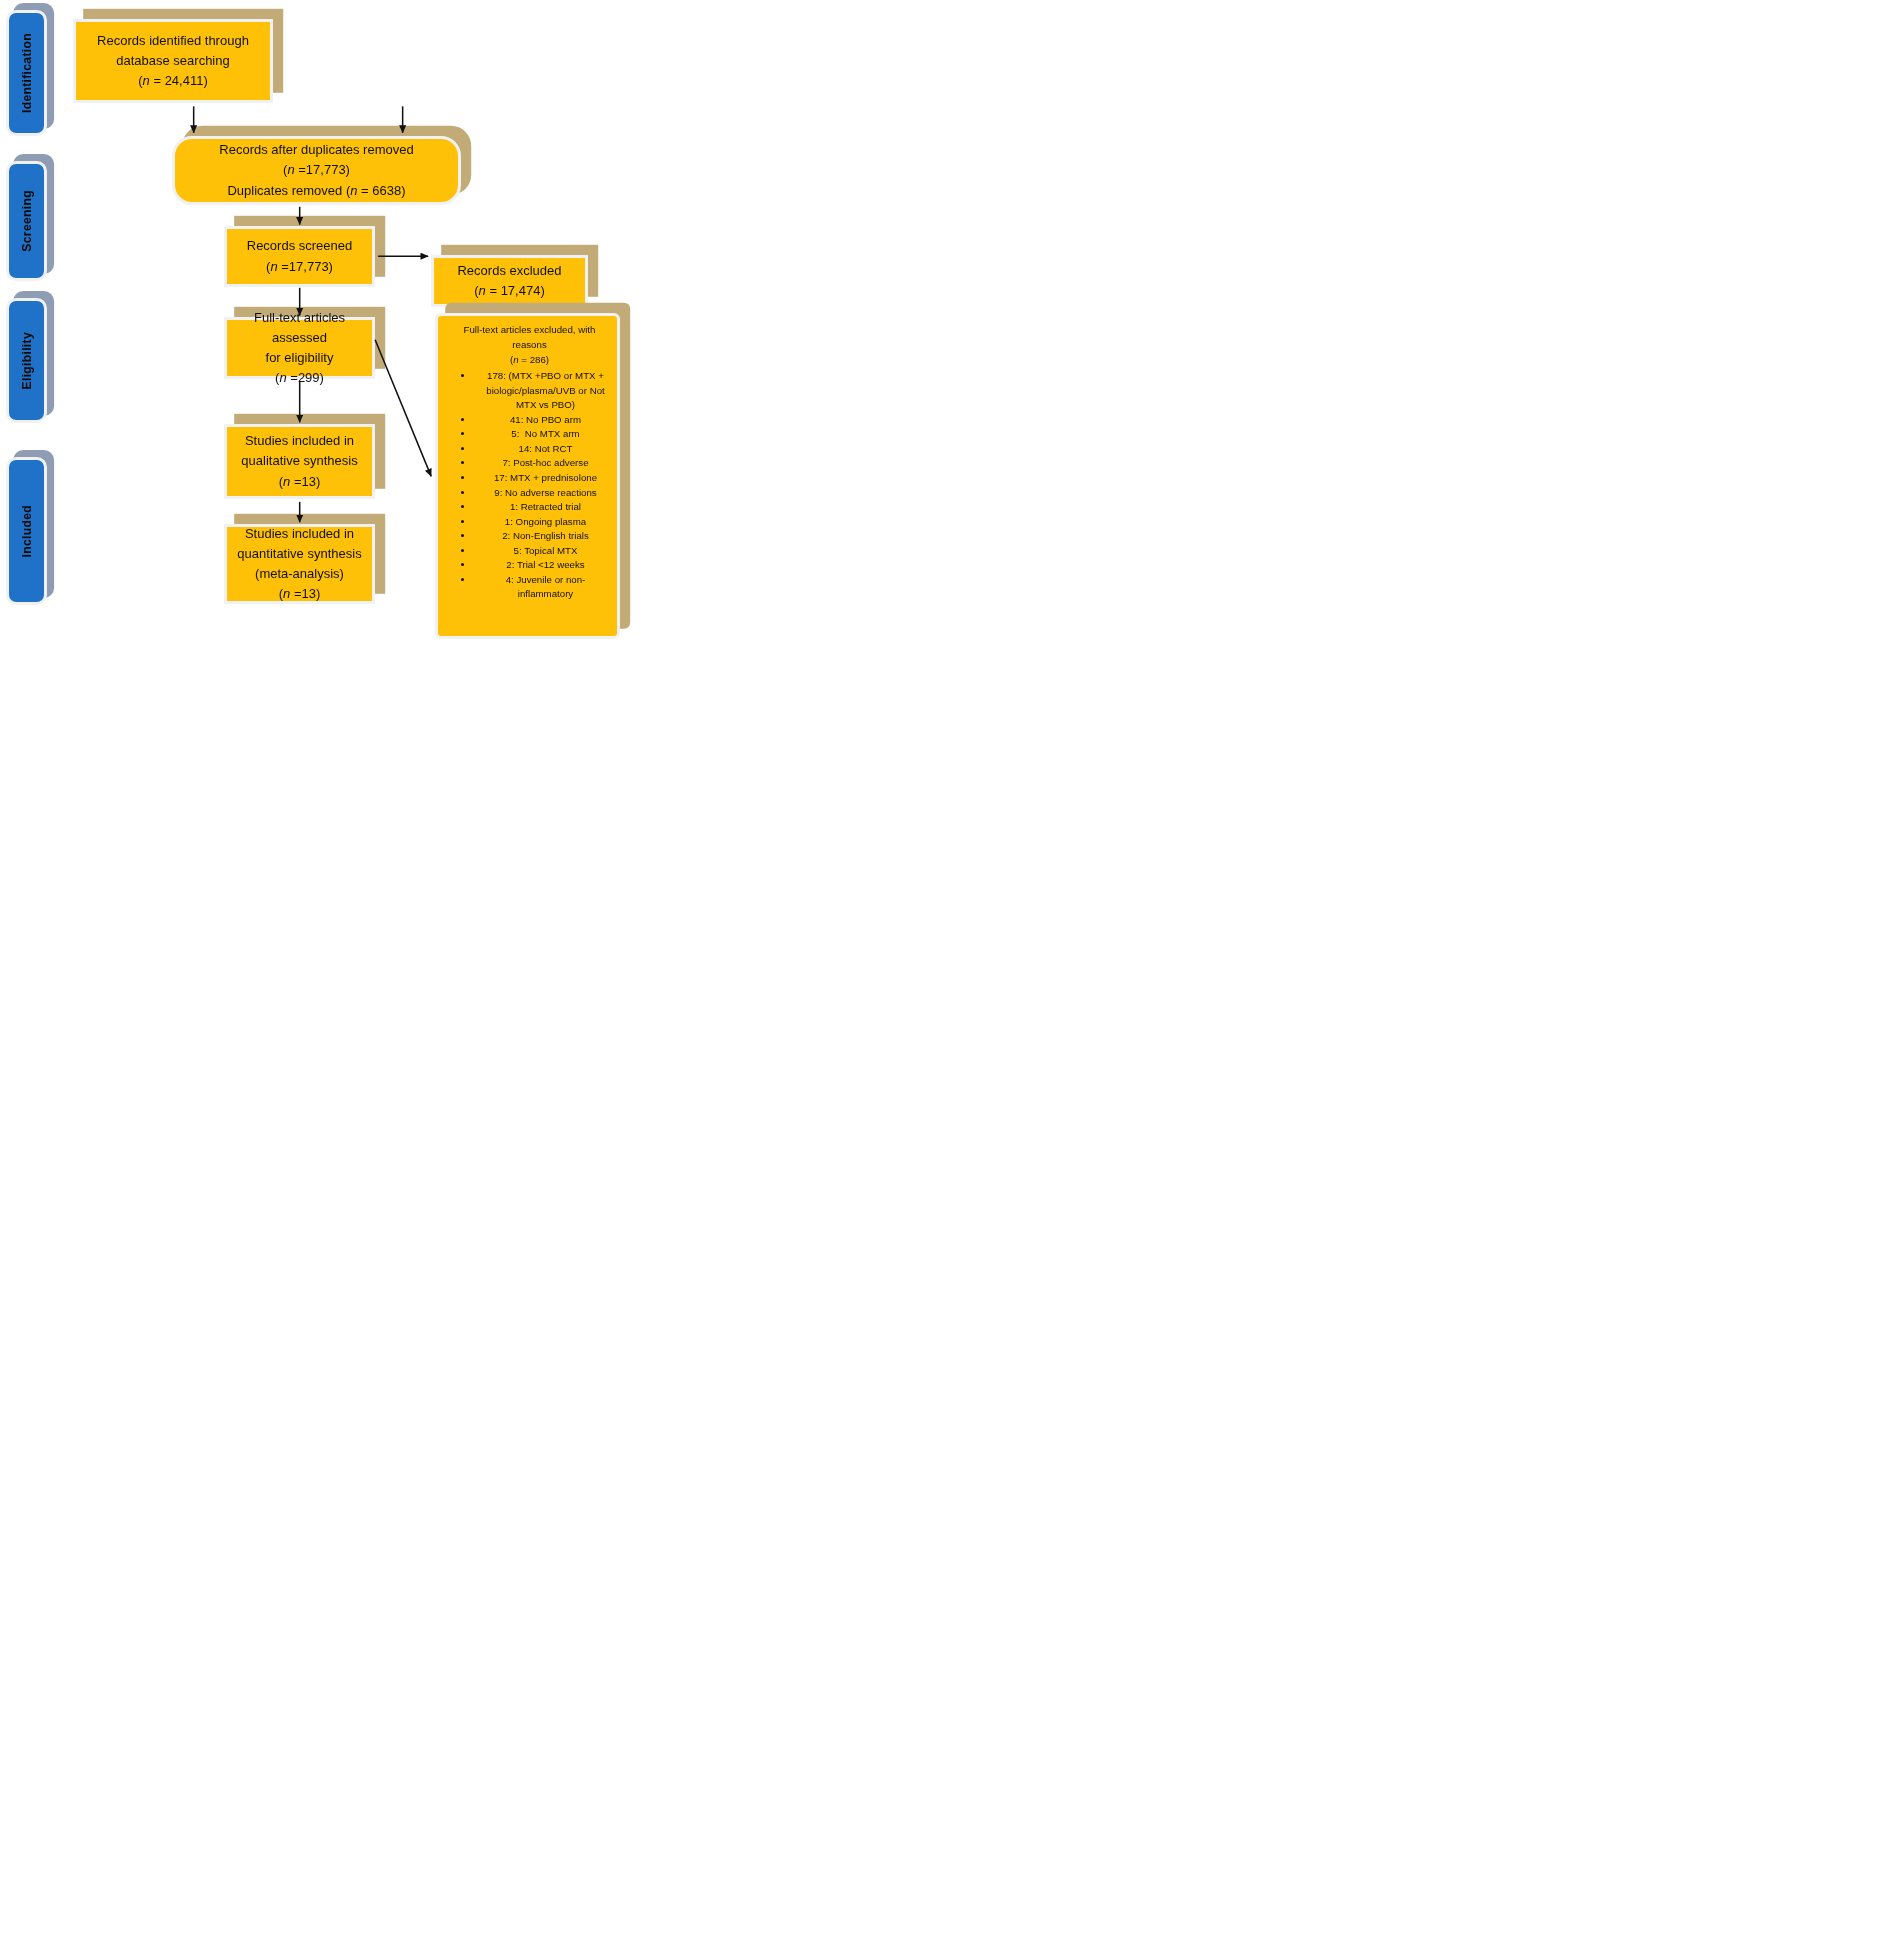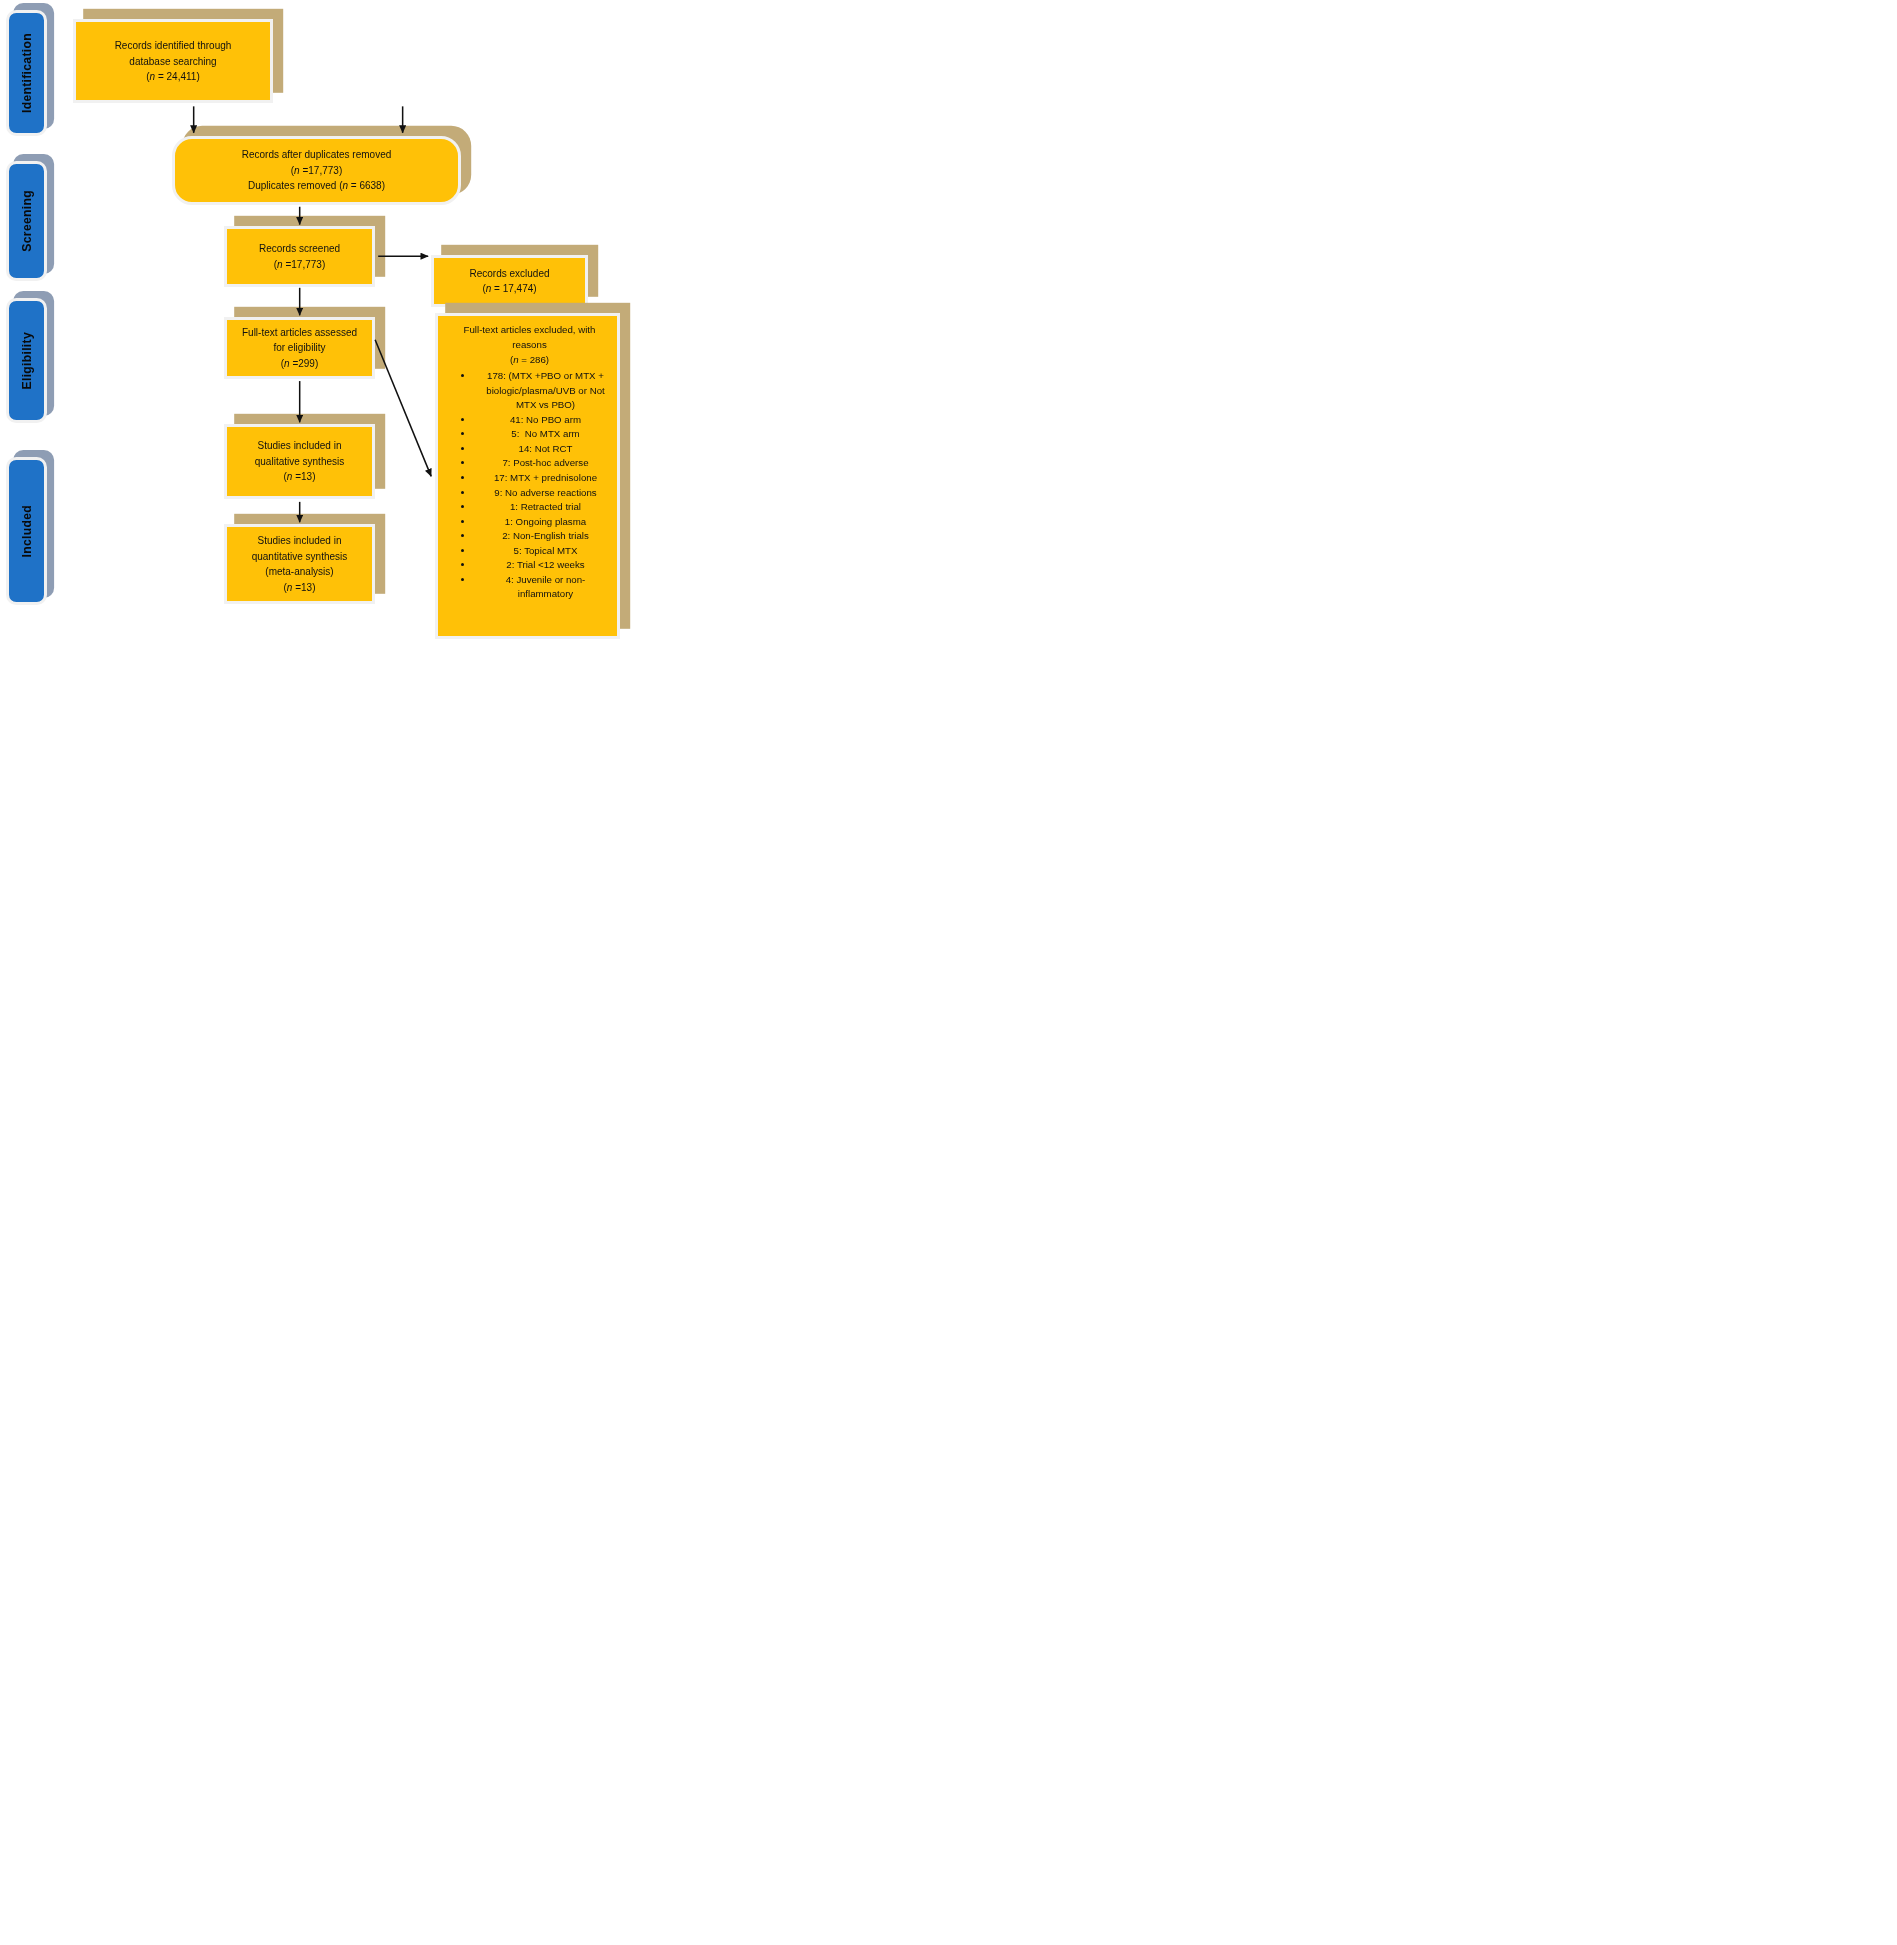--- a/index.html
+++ b/index.html
@@ -13,26 +13,26 @@
 
   
   .ybox{
     position:absolute;z-index:20;box-sizing:border-box;
     background:var(--yellow);border:3.1px solid var(--frame);
     box-shadow:10.2px -10.2px 0 0 var(--tan);
     display:flex;align-items:center;justify-content:center;
   }
   .ytext{
     width:100%;padding:1px 4.1px;text-align:center;
-    font-size:10px;line-height:1.55;color:var(--ink);white-space:pre-wrap;
+    font-size:13px;line-height:1.55;color:var(--ink);white-space:pre-wrap;
   }
   .ytext i, .reasons li i{font-style:italic;}
 
   
-  .reasons{flex-direction:column;justify-content:flex-start;align-items:stretch;padding:6.1px 3.1px 4.1px 3.1px;}
+  .reasons{flex-direction:column;justify-content:flex-start;align-items:stretch;padding:6.1px 3.1px 4.1px 3.1px;border-radius:6px;}
   .reasons .ytext{font-size:9.7px;line-height:1.55;padding:0 2px;}
   .reasons ul{
     margin:2px 0 0 0;padding:0 3.1px 0 33px;list-style:disc outside;
   }
   .reasons li{
     font-size:9.7px;line-height:1.5;padding-left:6.1px;margin:0;
     white-space:pre-wrap;text-align:center;
   }
 
   

